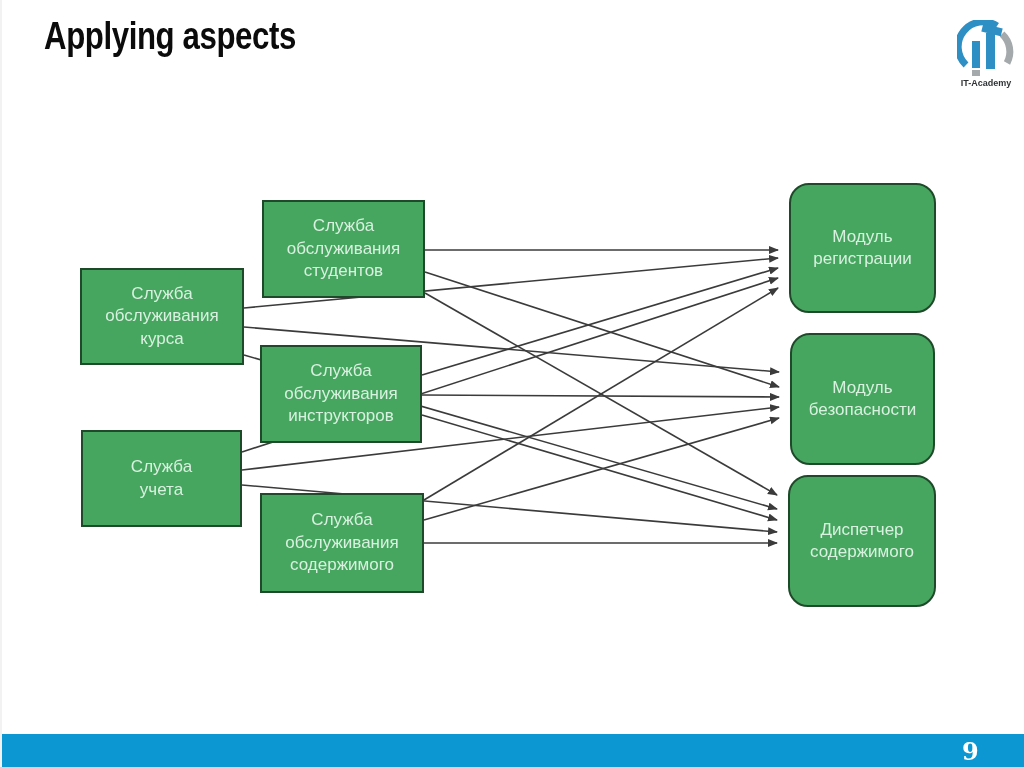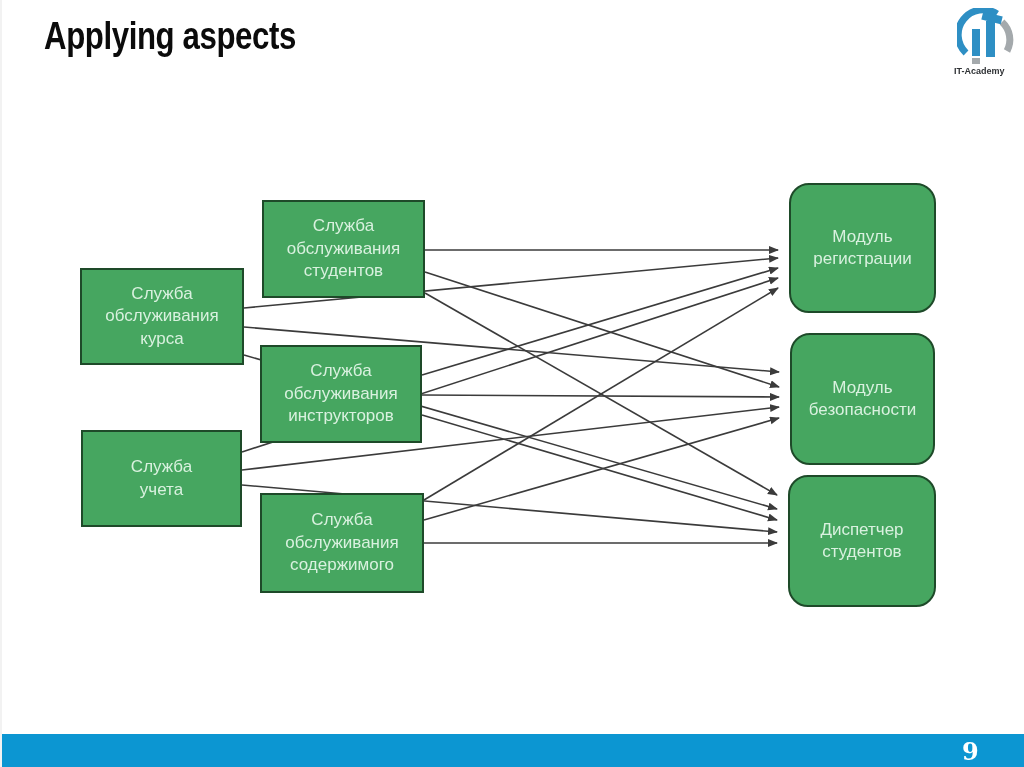--- a/index.html
+++ b/index.html
@@ -27,22 +27,23 @@
     font-size:39px;
     font-weight:bold;
     letter-spacing:-0.5px;
     color:var(--title-text);
     transform:scaleX(0.80);
     transform-origin:left top;
     white-space:nowrap;
   }
   .logo {
     position:absolute;
-    top:8px; right:6px;
+    top:20px; right:6px;
     width:64px;
+    text-align:center;
   }
   .logo svg { display:block; margin:0 auto; }
   .logo-text {
     font-size:9px;
     font-weight:bold;
     color:#2f3235;
     margin-top:-2px;
     white-space:nowrap;
   }
   #edges-svg {
@@ -137,20 +138,20 @@
       <div class="node" style="left: 79px; top: 430px; width: 161px; height: 97px;">Служба
 учета</div>
       <div class="node" style="left: 258px; top: 493px; width: 164px; height: 100px;">Служба
 обслуживания
 содержимого</div>
       <div class="node rounded" style="left: 776px; top: 183px; width: 147px; height: 130px;">Модуль
 регистрации</div>
       <div class="node rounded" style="left: 777px; top: 333px; width: 145px; height: 132px;">Модуль
 безопасности</div>
       <div class="node rounded" style="left: 775px; top: 475px; width: 148px; height: 132px;">Диспетчер
-студентов</div>
+содержимого</div>
     </div>
 
   <div class="footer-bar">
     <span class="page-number">9</span>
   </div>
 
 </div>
 
 </body></html>

